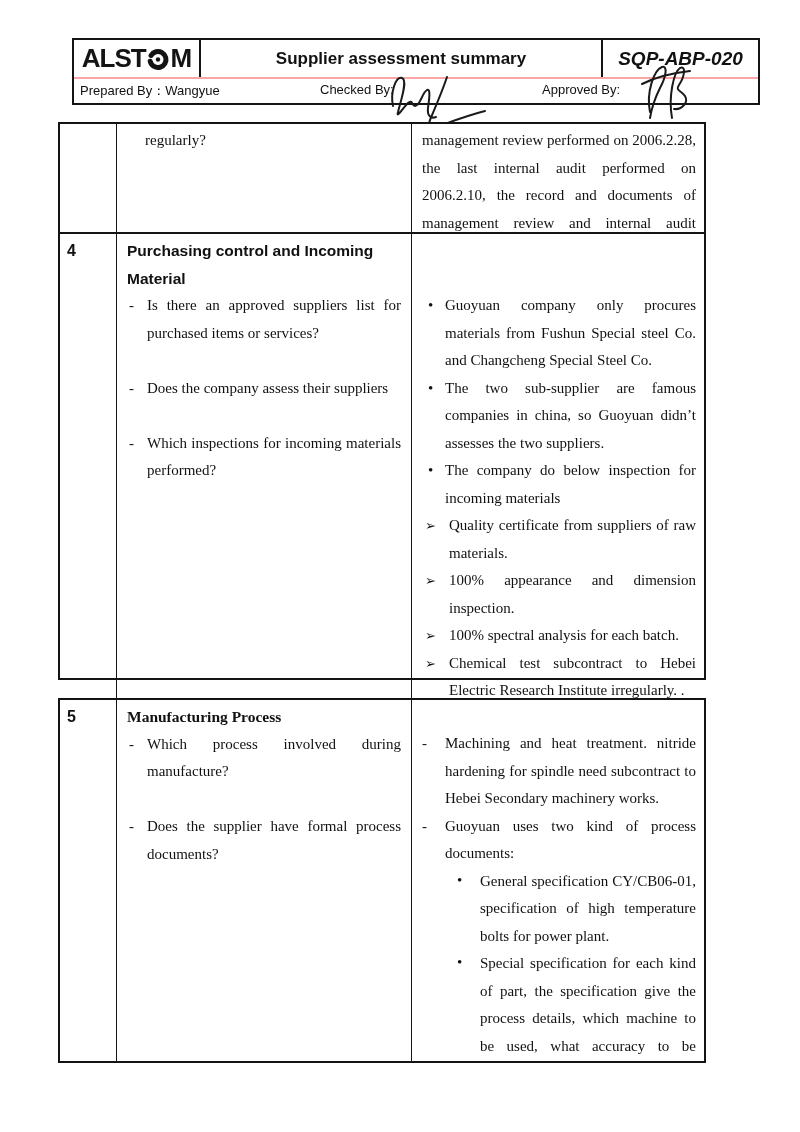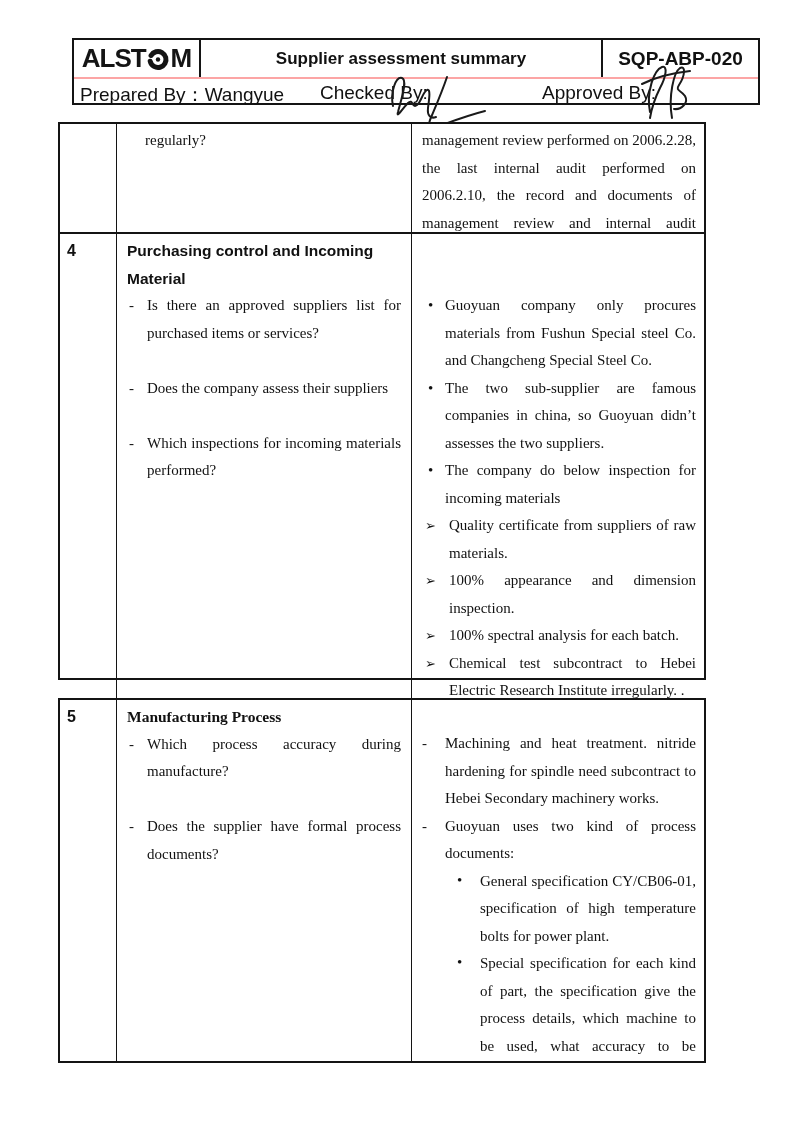--- a/index.html
+++ b/index.html
@@ -17,23 +17,23 @@
   .logo-cell{
     width:127px;border-right:2px solid #141414;box-sizing:border-box;
     display:flex;align-items:center;justify-content:center;
   }
   .logo-inner{display:flex;align-items:center;font-family:"Liberation Sans",sans-serif;
     font-weight:800;font-size:26px;letter-spacing:-1px;color:#141414;}
   .logo-o{margin:0 0.5px;}
   .title-cell{flex:1;border-right:2px solid #141414;box-sizing:border-box;
     display:flex;align-items:center;justify-content:center;}
   .title-text{font-weight:bold;font-size:17px;font-family:Liberation Sans, sans-serif;}
-  .code-cell{width:155px;display:flex;align-items:center;justify-content:center;}
+  .code-cell{width:155px;display:flex;align-items:center;justify-content:center;font-style:italic;}
   .code-text{font-family:"Liberation Sans",sans-serif;font-weight:bold;font-size:19px;letter-spacing:0px;}
-  .h-row2{position:relative;height:24px;font-family:"Liberation Sans",sans-serif;font-size:19px;}
+  .h-row2{position:relative;height:24px;font-family:"Liberation Sans",sans-serif;font-size:13px;}
   .h-row2 .fld{position:absolute;top:3px;white-space:nowrap;}
   .fld-prepared{left:6px;}
   .fld-checked{left:246px;}
   .fld-approved{left:468px;}
   .sig{position:absolute;pointer-events:none;}
   .sig path{fill:none;stroke:#1a1a1a;stroke-width:2;stroke-linecap:round;}
   .sig-checked{left:383px;top:70px;}
   .sig-approved{left:630px;top:60px;}
 
   
@@ -176,21 +176,21 @@
     </div>
   </div>
 
   <div class="tblock tblock2">
     <div class="trow">
       <div class="c-num">5</div>
       <div class="c-q">
         <div class="q-head-serif">Manufacturing Process</div>
         <div class="q">
           <span class="mk">-</span>
-          <span>Which process accuracy during manufacture?</span>
+          <span>Which process involved during manufacture?</span>
         </div>
         <div class="q">
           <span class="mk">-</span>
           <span>Does the supplier have formal process documents?</span>
         </div>
       </div>
       <div class="c-a a-pad1">
         <div class="a">
           <span class="mk mk-dash">-</span>
           <span>Machining and heat treatment. nitride hardening for spindle need subcontract to Hebei Secondary machinery works.</span>

